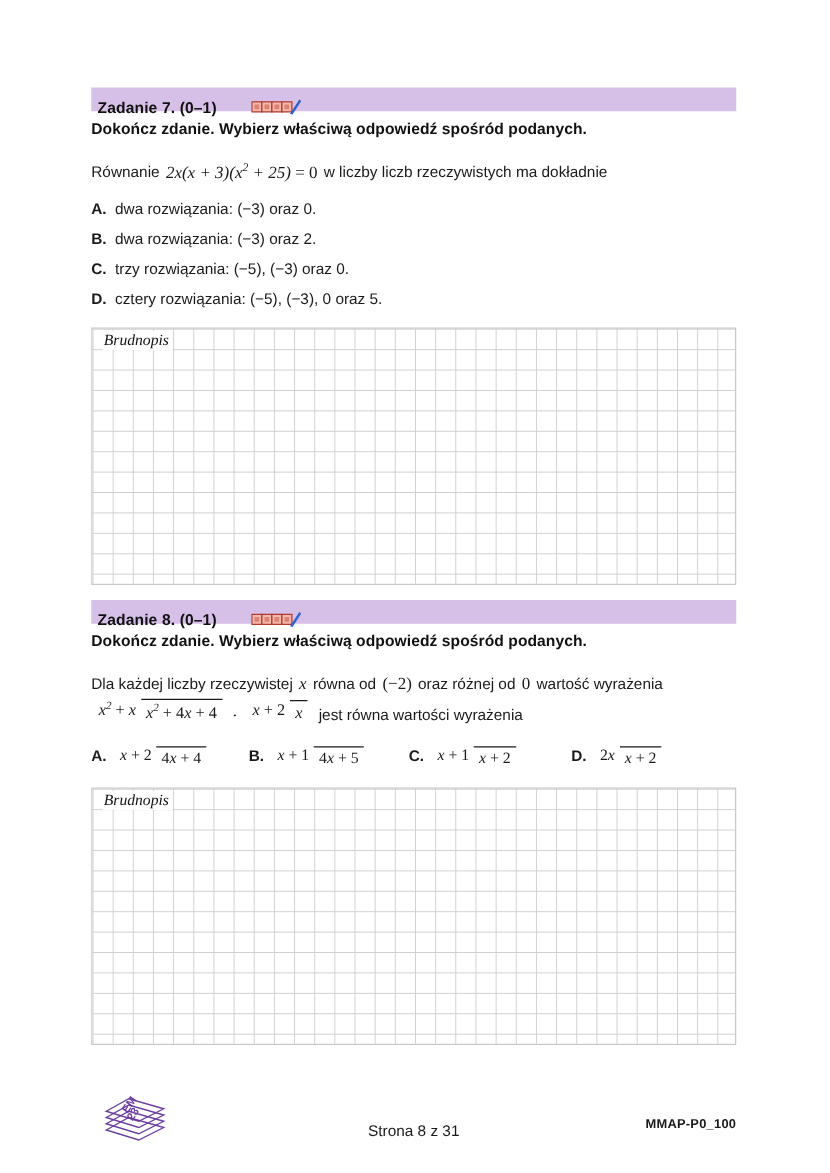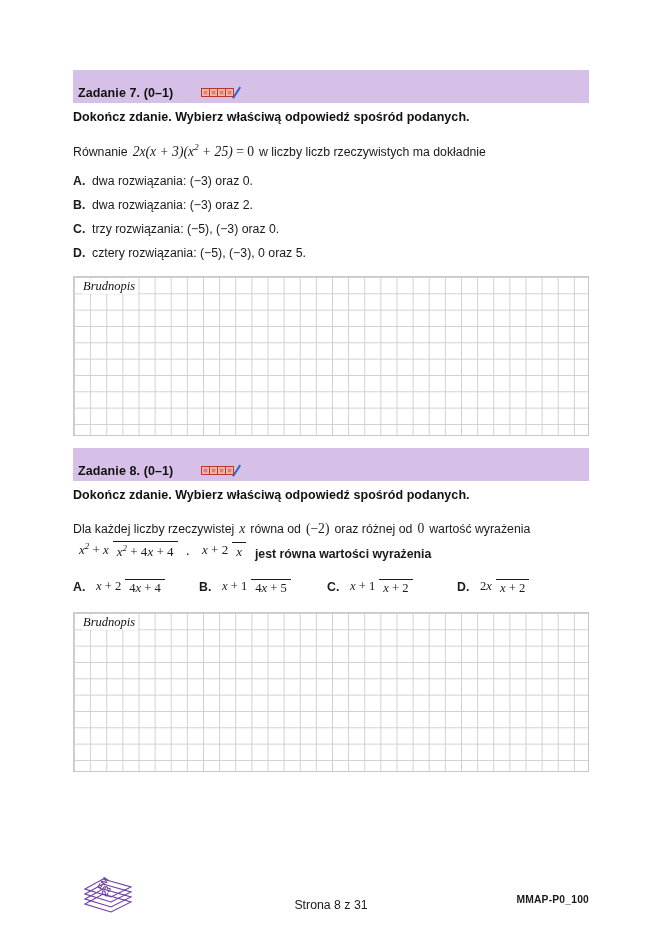--- a/index.html
+++ b/index.html
@@ -25,21 +25,21 @@
   .content {
     position: absolute;
     left: 73px;
     top: 70px;
     width: 516px;
   }
 
   
   .task-banner {
     background: #d6c0e8;
-    height: 33px;
+    height: 19px;
     display: flex;
     align-items: center;
     padding: 12px 0 0 5px;
     box-sizing: border-box;
   }
   .task-banner-title {
     font-size: 12.5px;
     font-weight: bold;
     letter-spacing: 0.1px;
     color: #111;
@@ -134,21 +134,21 @@
     display: flex;
     align-items: center;
     flex: 0 0 auto;
   }
   .opt-cell .option-letter { width: 17px; flex: 0 0 17px; }
 
   
   .brudnopis {
     margin-top: 16px;
     width: 516px;
-    height: 160px;
+    height: 206px;
     box-sizing: border-box;
     border: 1px solid #c9c9c9;
     position: relative;
     background-color: #ffffff;
     background-image:
       linear-gradient(to right, #d0d0d0 1px, transparent 1px),
       linear-gradient(to bottom, #d0d0d0 1px, transparent 1px);
     background-size: 16.125px 16.333px;
     background-position: 0 0;
   }
@@ -285,21 +285,21 @@
       <div class="stem" style="margin-top:6px; display:flex; align-items:center;">
         <span class="frac" style="font-size:13px;">
           <span class="num"><i>x</i><sup class="exp">2</sup> + <i>x</i></span>
           <span class="den"><i>x</i><sup class="exp">2</sup> + 4<i>x</i> + 4</span>
         </span>
         <span style="margin:0 6px;" class="mathn">·</span>
         <span class="frac" style="font-size:13px;">
           <span class="num"><i>x</i> + 2</span>
           <span class="den"><i>x</i></span>
         </span>
-        <span style="margin-left:7px;font-weight:bold;">jest równa wartości wyrażenia</span>
+        <span style="margin-left:7px;">jest równa wartości wyrażenia</span>
       </div>
 
       <div class="options-inline">
         <div class="opt-cell" style="width:126px;">
           <span class="option-letter">A.</span>
           <span class="frac" style="top:0;">
             <span class="num"><i>x</i> + 2</span>
             <span class="den">4<i>x</i> + 4</span>
           </span>
         </div>

